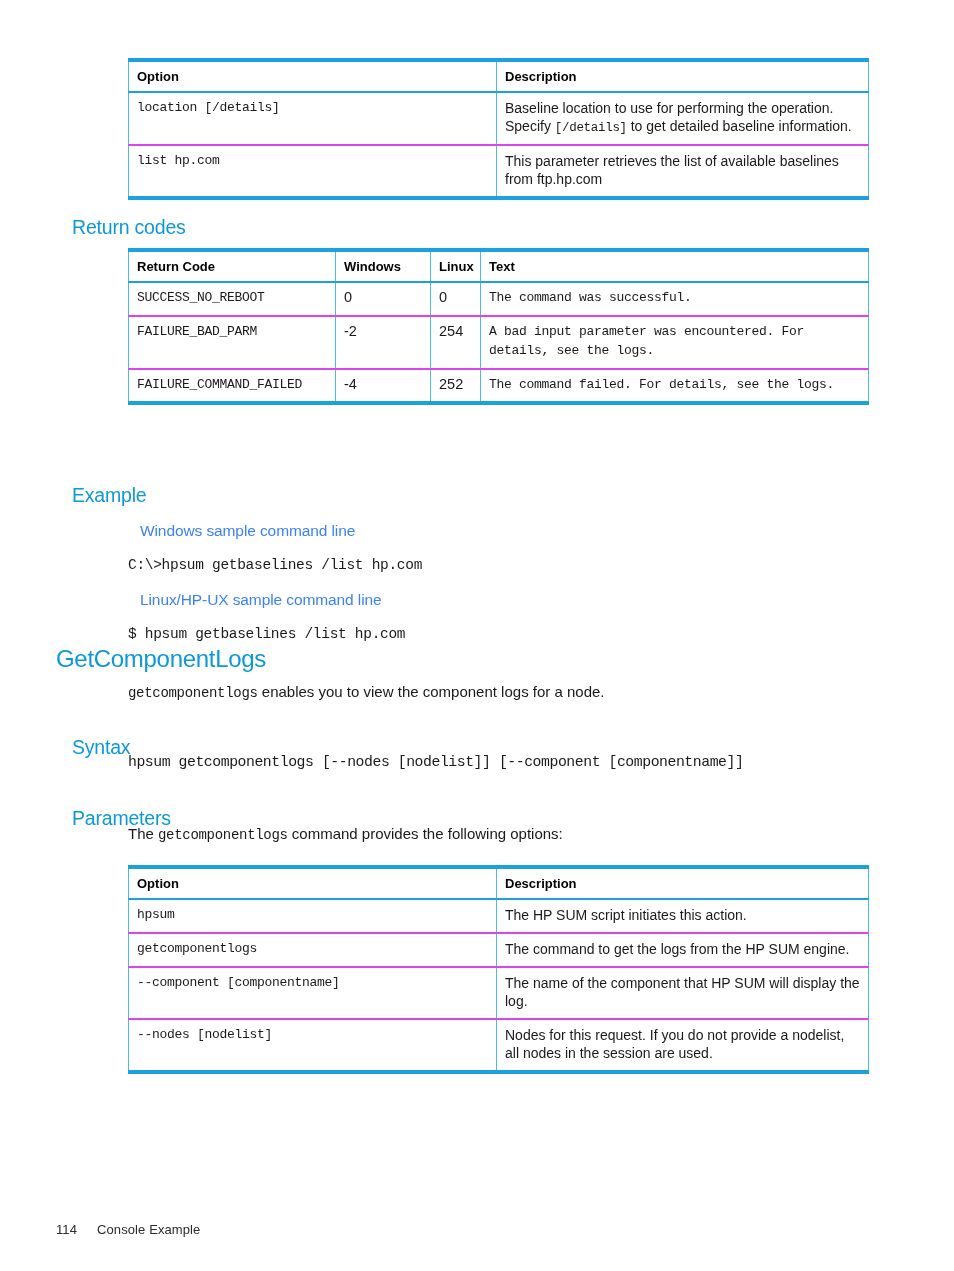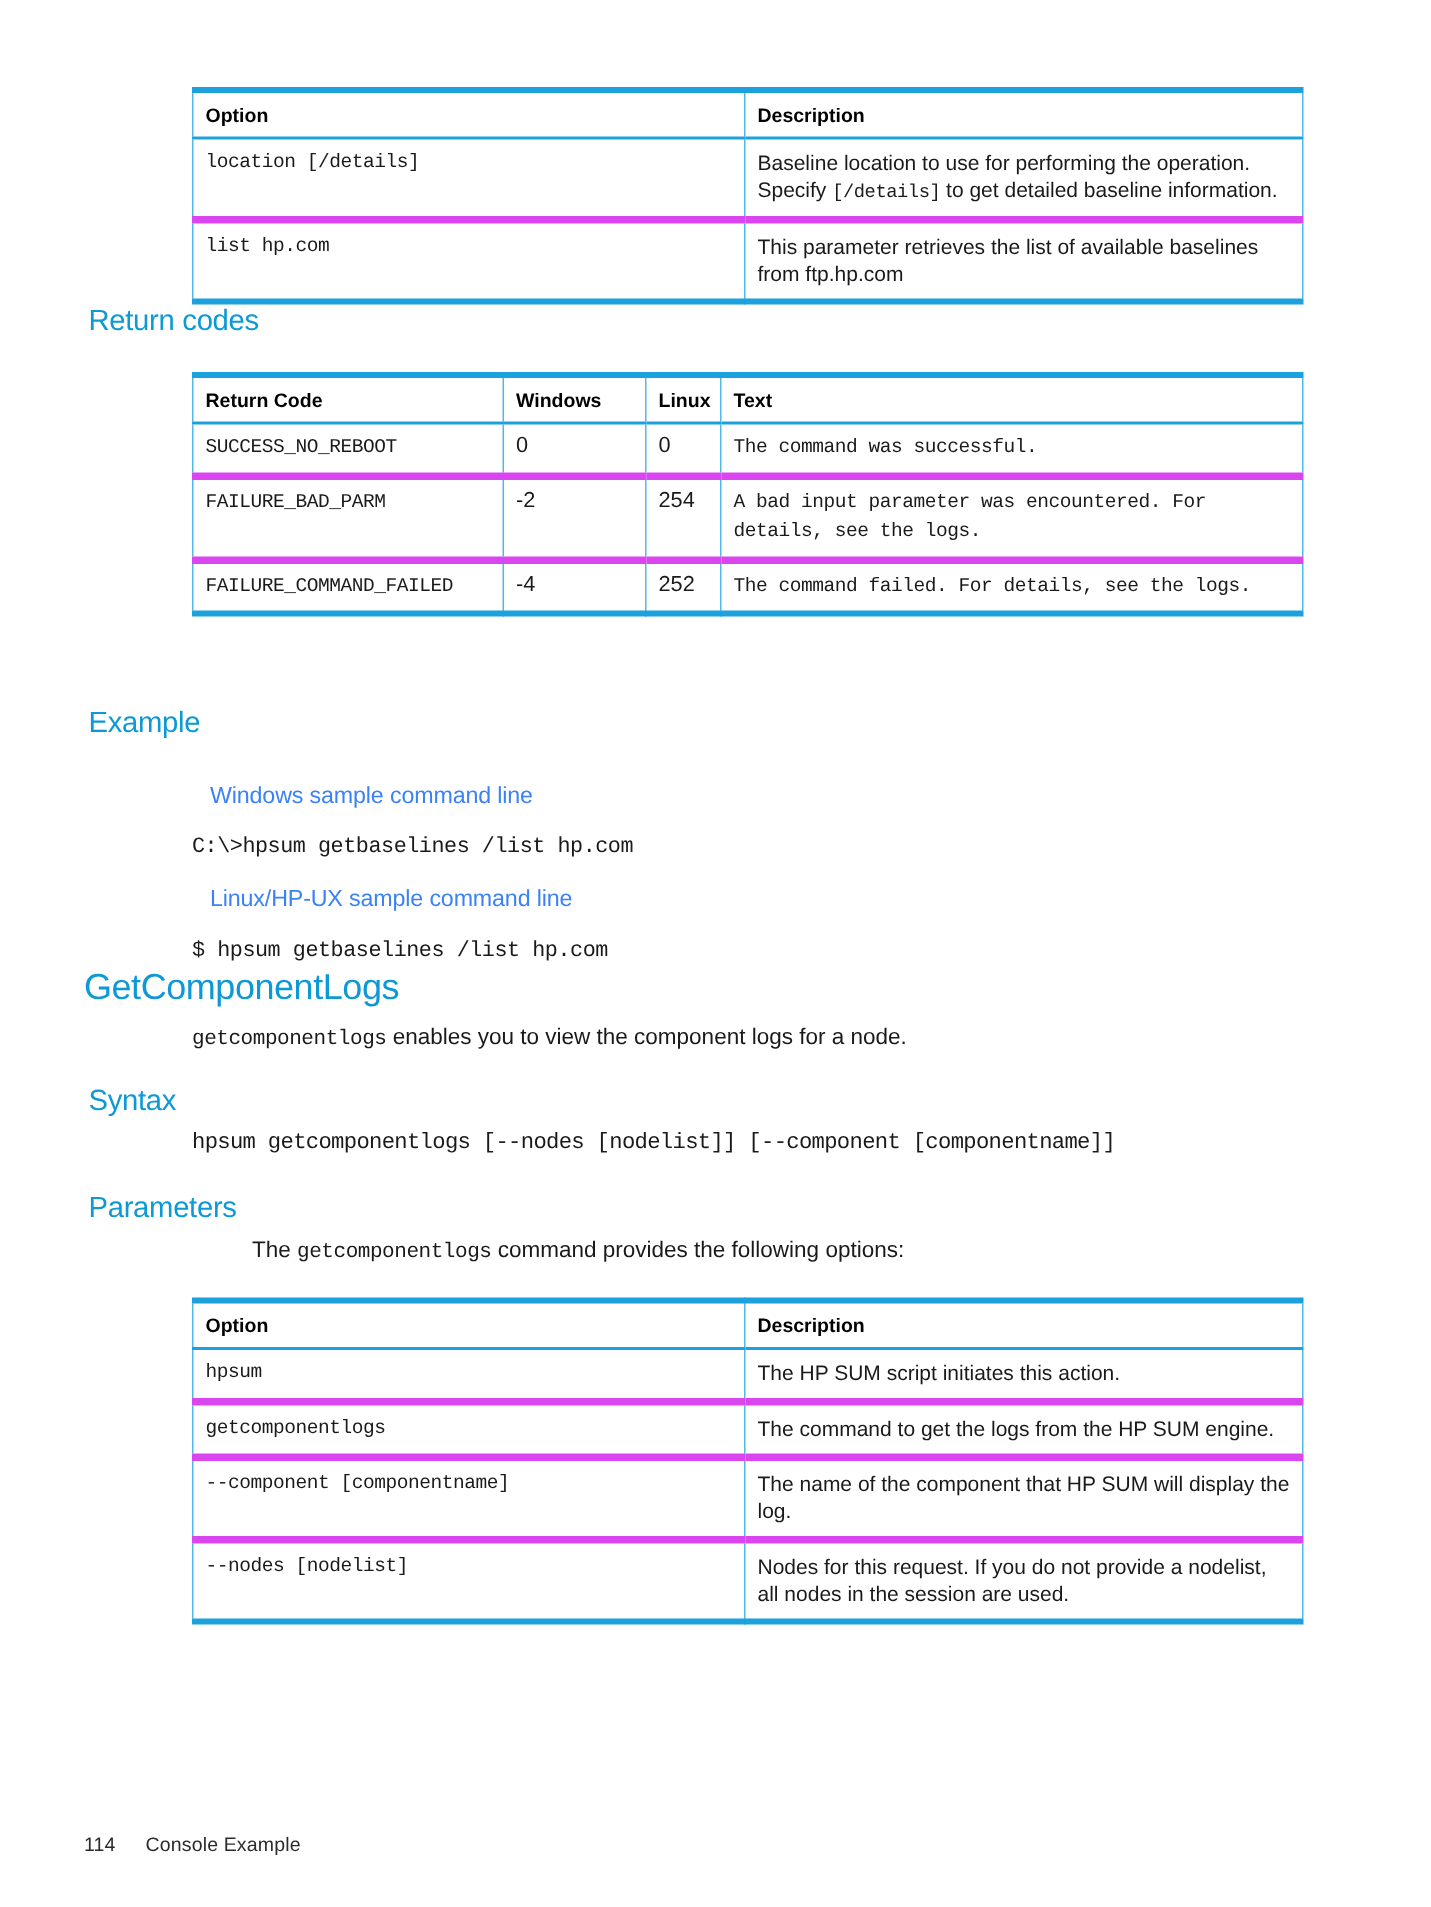--- a/index.html
+++ b/index.html
@@ -31,21 +31,21 @@
     font-size: 24px;
     margin: 0;
     padding: 0;
     letter-spacing: -0.3px;
   }
   h2.doc-h2 {
     color: #0d99d6;
     font-family: "Liberation Sans", sans-serif;
     font-weight: 400;
     font-size: 19.5px;
-    margin: 3px;
+    margin: 16px;
     padding: 0;
     letter-spacing: -0.2px;
   }
   h3.doc-h3 {
     color: #3b82f6;
     font-family: "Liberation Sans", sans-serif;
     font-weight: 400;
     font-size: 15.5px;
     margin: 12px;
     padding: 0;
@@ -58,21 +58,21 @@
     table-layout: fixed;
     width: 740px;
     border-top: 4px solid #1ba1de;
     border-bottom: 4px solid #1ba1de;
     background: #fff;
   }
   .doc-table th,
   .doc-table td {
     border-left: 1px solid #4fb9e8;
     border-right: 1px solid #4fb9e8;
-    border-bottom: 5px solid #d946ef;
+    border-bottom: 2px solid #d946ef;
     vertical-align: top;
     padding: 6px 8px 7px 8px;
     text-align: left;
   }
   .doc-table thead th {
     border-bottom: 2px solid #1ba1de;
     font-family: "Liberation Sans", sans-serif;
     font-weight: bold;
     font-size: 13px;
     color: #000;
@@ -247,21 +247,21 @@
   <div class="blk" style="left:56px; top:720px;">
     <h2 class="doc-h2">Syntax</h2>
   </div>
 
   <div class="blk syntaxline" style="left:128px; top:754px;">hpsum getcomponentlogs [--nodes [nodelist]] [--component [componentname]]</div>
 
   <div class="blk" style="left:56px; top:791px;">
     <h2 class="doc-h2">Parameters</h2>
   </div>
 
-  <div class="blk bodytext" style="left:128px; top:825px;margin-left:40px;"><span>The </span><span class="inline-mono">getcomponentlogs</span><span> command provides the following options:</span></div>
+  <div class="blk bodytext" style="left:128px; top:825px;"><span>The </span><span class="inline-mono">getcomponentlogs</span><span> command provides the following options:</span></div>
 
   <div class="blk" style="left:128px; top:865px;">
     <table class="doc-table">
       <colgroup>
         <col style="width:368px">
         <col style="width:372px">
       </colgroup>
       <thead>
         <tr>
           <th>Option</th>

